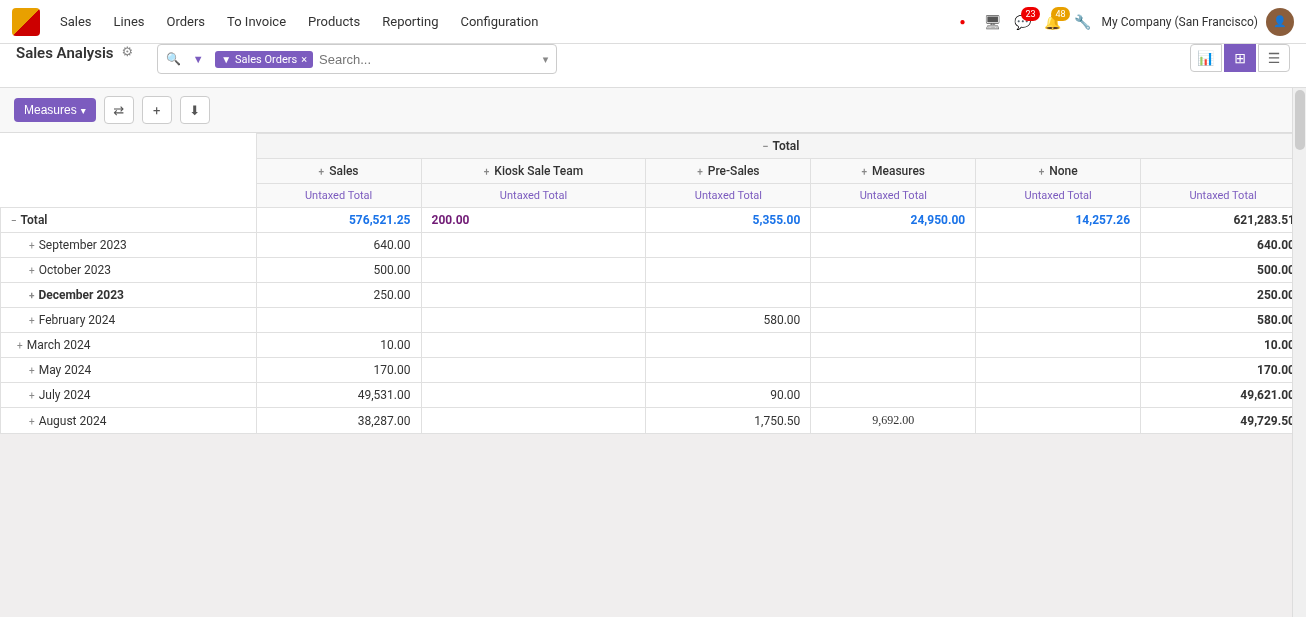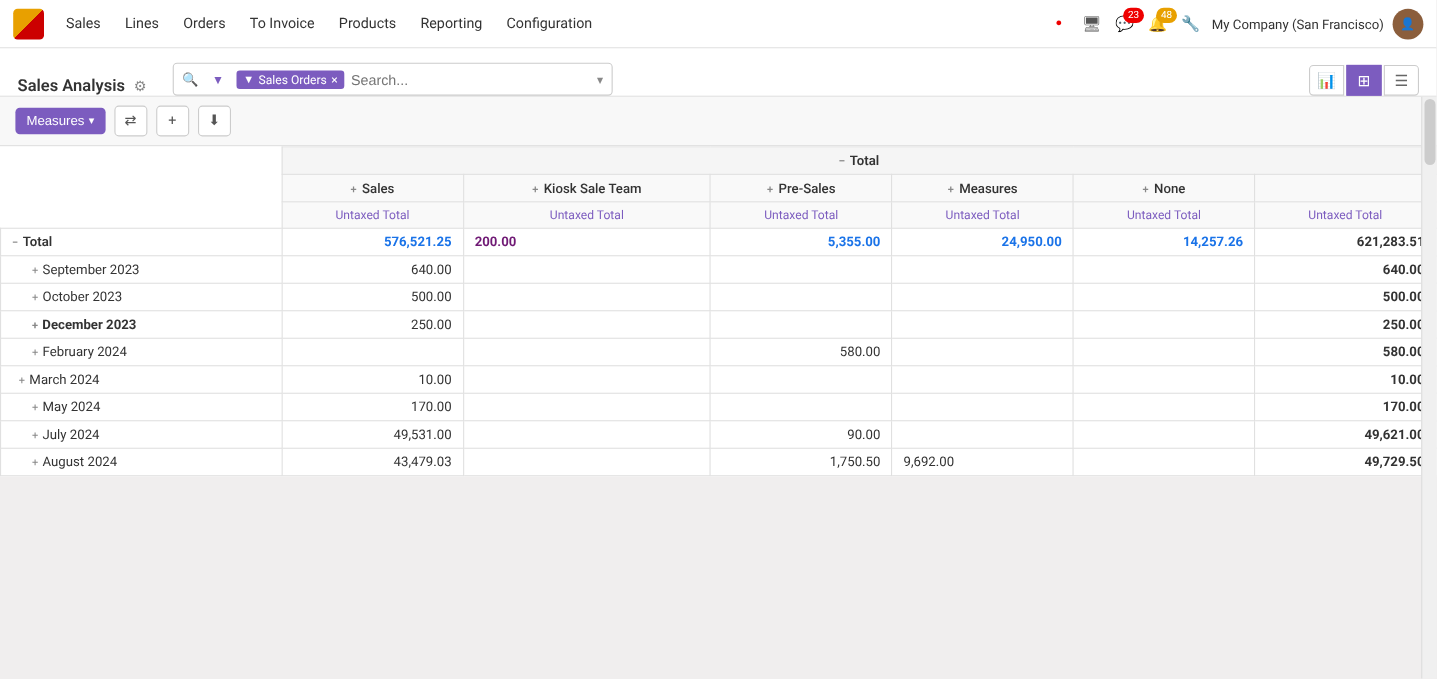--- a/index.html
+++ b/index.html
@@ -22,21 +22,21 @@
     .nav-icon { width: 22px; height: 22px; display: flex; align-items: center; justify-content: center; cursor: pointer; color: #555; font-size: 14px; position: relative; }
     .badge {
       position: absolute; top: -4px; right: -6px; background: #e00; color: #fff;
       border-radius: 8px; font-size: 9px; padding: 0 4px; min-width: 14px; text-align: center; line-height: 14px;
     }
     .company-name { font-size: 12px; color: #333; cursor: pointer; }
     .avatar { width: 28px; height: 28px; border-radius: 50%; background: #8B5E3C; display: flex; align-items: center; justify-content: center; color: #fff; font-size: 11px; cursor: pointer; }
 
     
     .breadcrumb-row {
-      display: flex; align-items: flex-end; background: #fff; padding: 0 16px; height: 44px;
+      display: flex; align-items: flex-start; background: #fff; padding: 0 16px; height: 44px;
       border-bottom: 1px solid #ddd; gap: 8px;
     }
     .page-title { font-size: 15px; font-weight: 600; color: #333; }
     .gear-icon { color: #888; font-size: 13px; cursor: pointer; }
 
     
     .search-bar {
       display: flex; align-items: center; border: 1px solid #ccc; border-radius: 4px;
       background: #fff; padding: 3px 8px; gap: 6px; flex: 1; max-width: 400px; margin-left: 16px;
     }
@@ -281,24 +281,24 @@
             <td style="padding-left: 28px;"><span style="color:#888; font-size:10px; margin-right:4px; cursor:pointer;">+</span>July 2024</td>
             <td style="text-align: right;">49,531.00</td>
             <td style="text-align: right;"></td>
             <td style="text-align: right;">90.00</td>
             <td style="text-align: right;"></td>
             <td style="text-align: right;"></td>
             <td style="text-align: right; font-weight: 700;">49,621.00</td>
           </tr>
           <tr>
             <td style="padding-left: 28px;"><span style="color:#888; font-size:10px; margin-right:4px; cursor:pointer;">+</span>August 2024</td>
-            <td style="text-align: right;">43,479.03</td>
+            <td style="text-align: right;">38,287.00</td>
             <td style="text-align: right;"></td>
             <td style="text-align: right;">1,750.50</td>
-            <td style="text-align: left;">9,692.00</td>
+            <td style="text-align: center; font-family: Liberation Serif, serif;">9,692.00</td>
             <td style="text-align: right;"></td>
             <td style="text-align: right; font-weight: 700;">49,729.50</td>
           </tr>
         </tbody>
     </table>
   </div>
 
   <div class="scrollbar-right">
     <div class="scrollbar-thumb"></div>
   </div>

